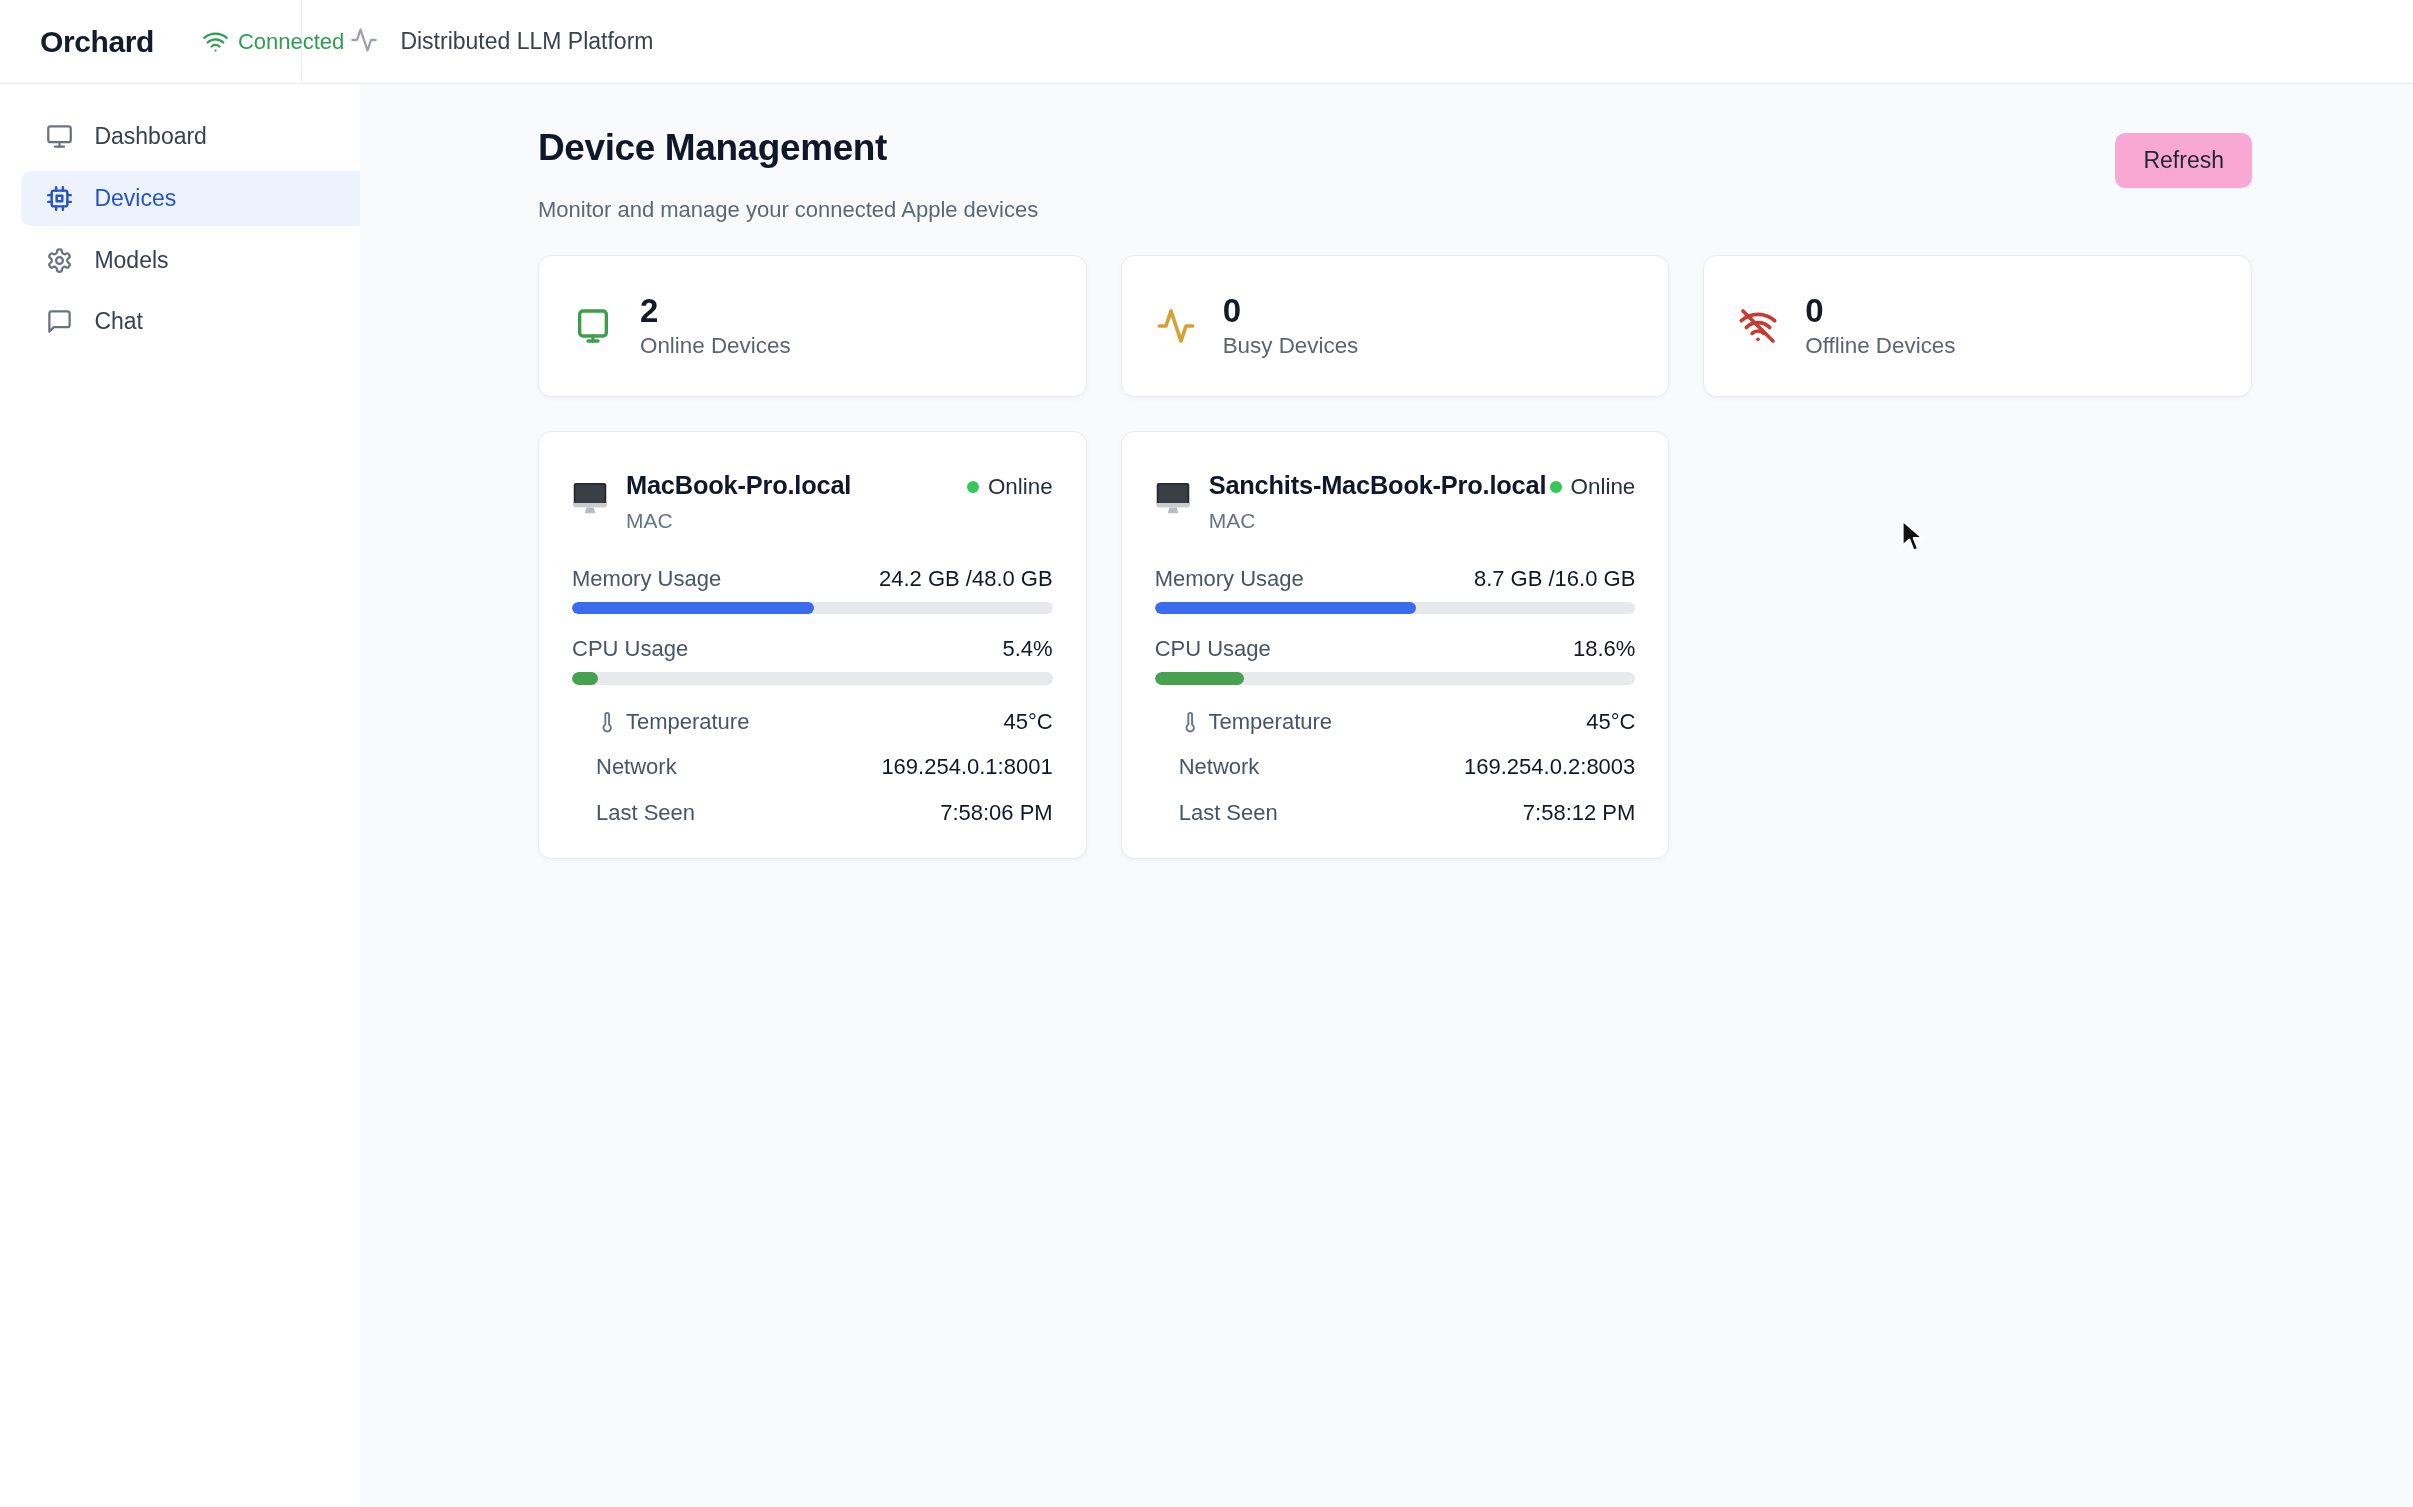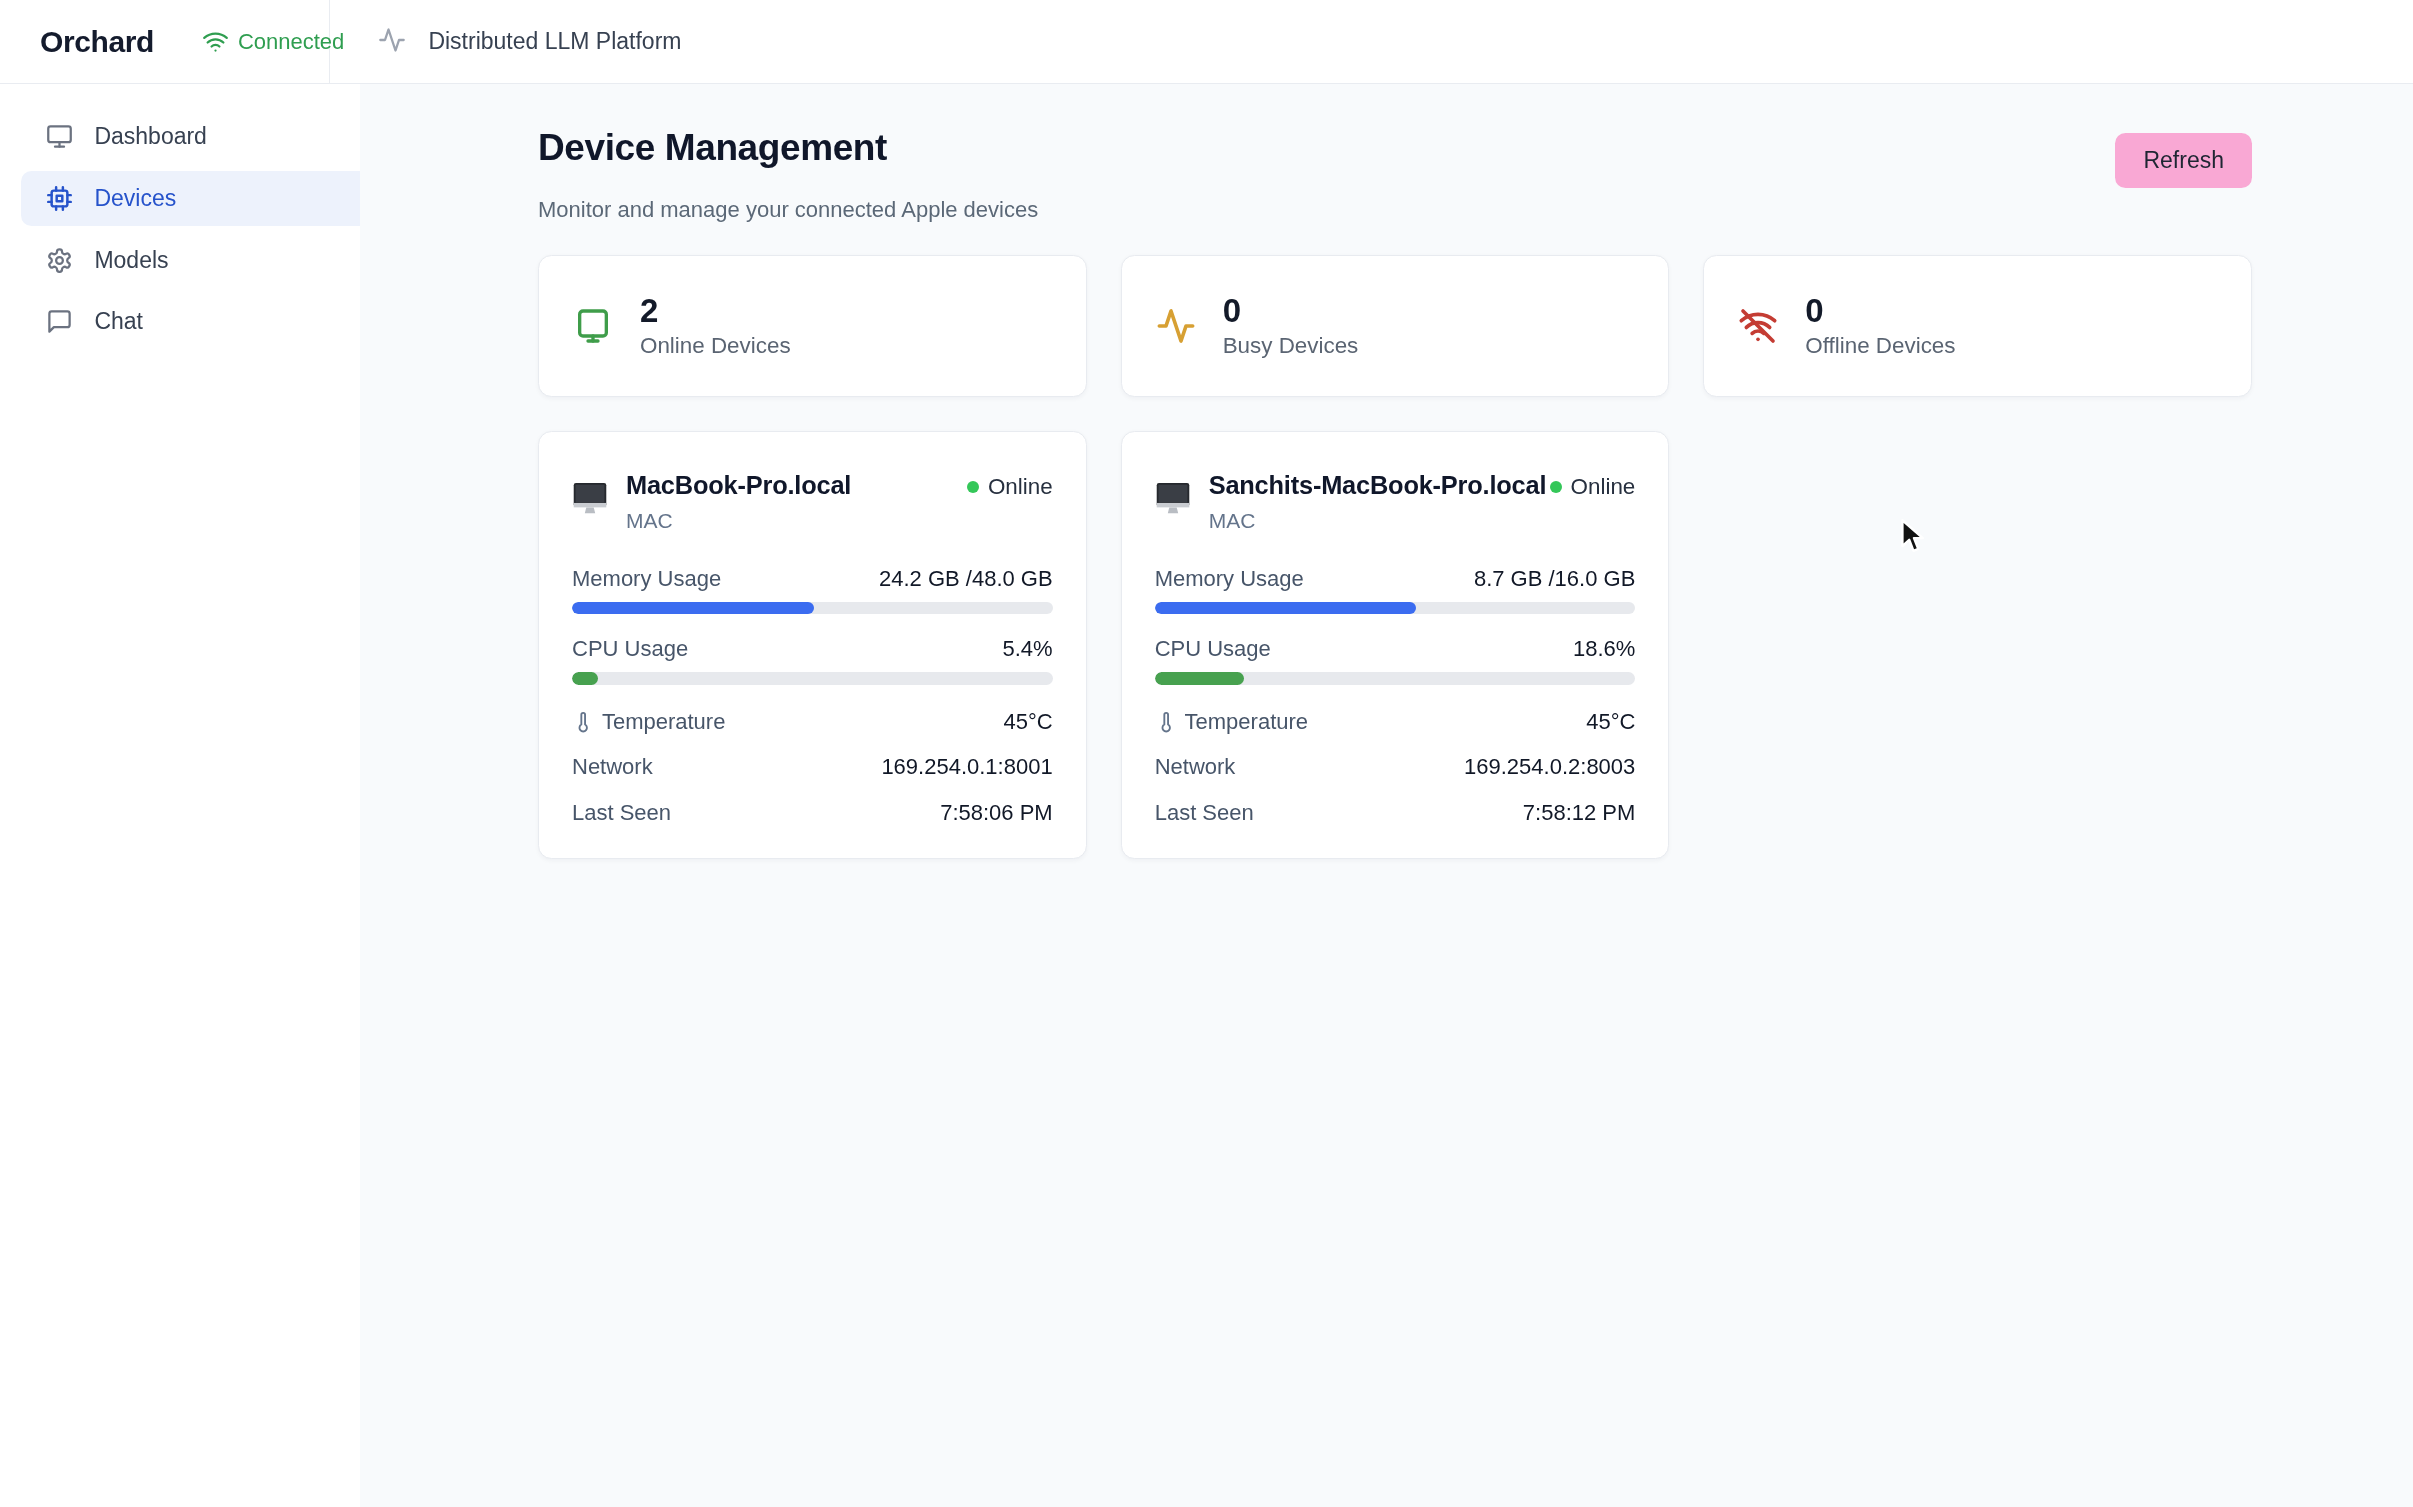--- a/index.html
+++ b/index.html
@@ -11,21 +11,21 @@
     overflow:hidden;
     position:relative;
   }
   
   .header {
     position:absolute; top:0; left:0; width:2413px; height:84px;
     background:#ffffff; border-bottom:1.5px solid #e9ecf1;
     display:flex; align-items:center;
   }
   .header-left {
-    width:330px; height:100%; display:flex; align-items:center;
+    width:302px; height:100%; display:flex; align-items:center;
     padding-left:40px; border-right:1.5px solid #e9ecf1;
   }
   .brand { font-size:30px; font-weight:700; color:#141b2d; letter-spacing:-0.4px; }
   .conn-chip { display:flex; align-items:center; gap:9px; margin-left:48px; }
   .conn-chip svg { display:block; }
   .conn-label { font-size:22px; font-weight:500; color:#2f9e50; }
   .header-right { display:flex; align-items:center; padding-left:48px; gap:22.4px; }
   .platform-title { font-size:23px; color:#374151; }
 
   
@@ -80,21 +80,21 @@
   .dev-stats { margin-top:33px; }
   .stat-label-row { display:flex; justify-content:space-between; align-items:center; font-size:22px; margin-bottom:9.7px; }
   .stat-label { color:#475569; display:flex; align-items:center; gap:7.5px; }
   .stat-label svg { display:block; }
   .stat-value { color:#111827; font-weight:500; }
   .track { height:12.7px; background:#e7e9ed; border-radius:7.5px; overflow:hidden; }
   .fill { height:100%; border-radius:7.5px; }
   .fill.blue { background:#3b6cf0; }
   .fill.green { background:#47a14f; }
   .bar-group { margin-bottom:22px; }
-  .plain-row { display:flex; justify-content:space-between; align-items:center; font-size:22px; min-height:30px; margin-bottom:15.7px; }
+  .plain-row { display:flex; justify-content:space-between; align-items:center; font-size:22px; min-height:30px; margin-bottom:15.7px;margin-left:24px; }
   .plain-row:last-child { margin-bottom:0; }
 
   
   .cursor { position:absolute; left:1898px; top:518px; pointer-events:none; }
 </style>
 </head>
 <body>
 
 <div class="header">
   <div class="header-left">

